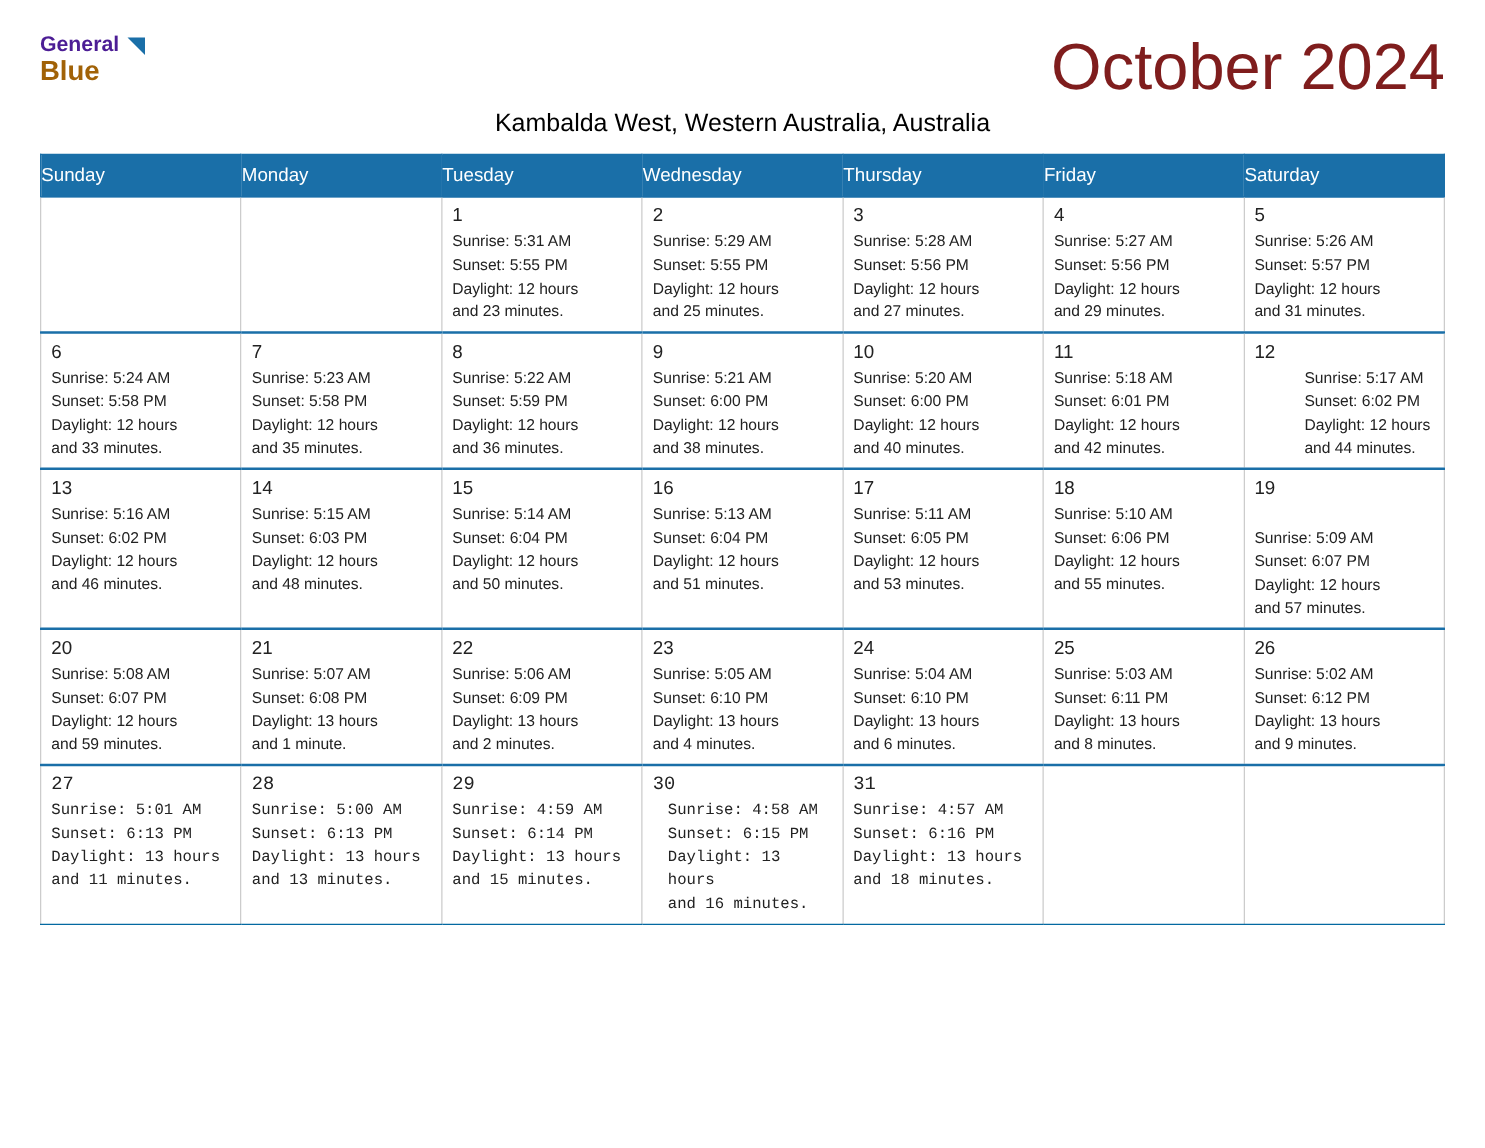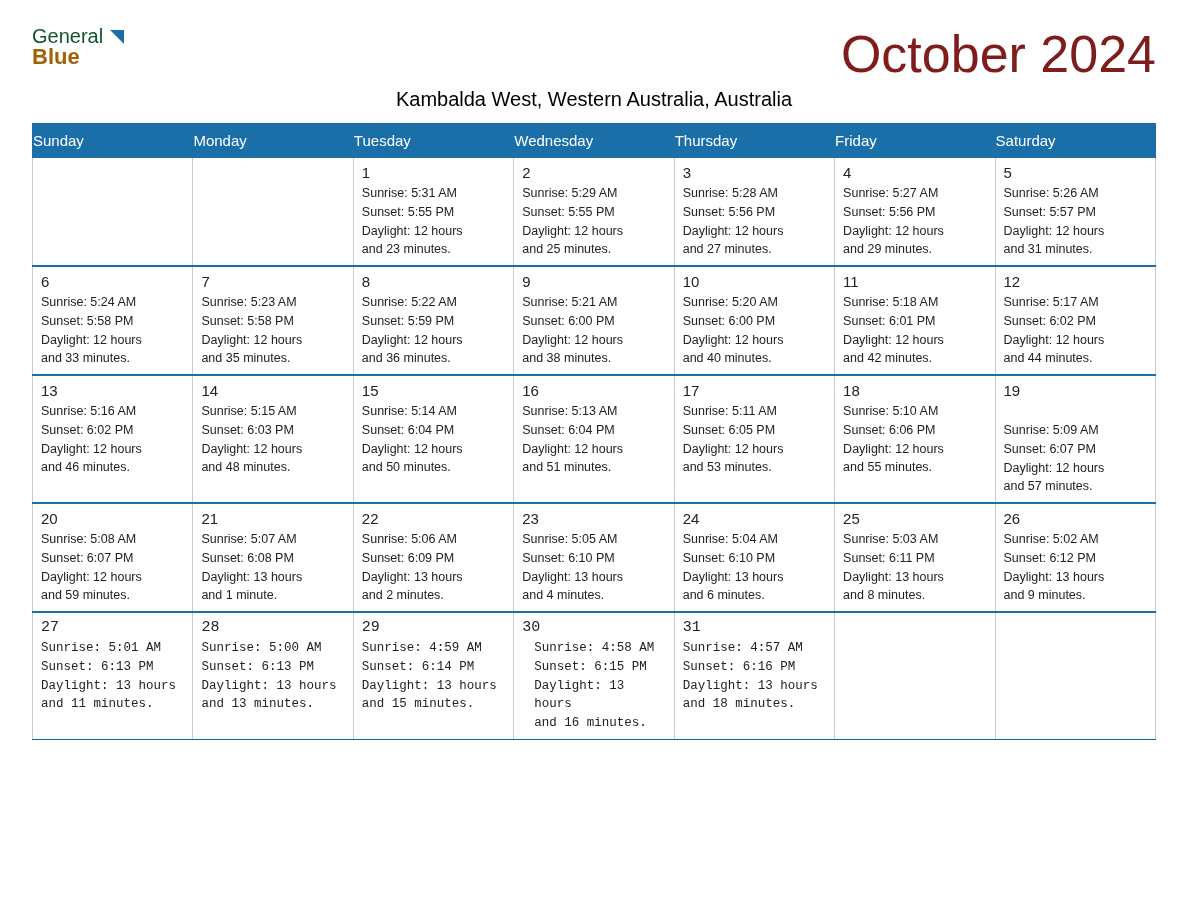--- a/index.html
+++ b/index.html
@@ -15,23 +15,23 @@
       justify-content: space-between;
       align-items: flex-start;
       margin-bottom: 4px;
     }
     .logo {
       display: flex;
       align-items: center;
       gap: 4px;
     }
     .logo-text-general {
-      font-size: 20px;
-      font-weight: normal;
-      color: #14532d;
+      font-size: 17px;
+      font-weight: bold;
+      color: #4c1d95;
     }
     .logo-text-blue {
       font-size: 22px;
       font-weight: bold;
       color: #a16207;
     }
     .logo-inner {
       display: flex;
       flex-direction: column;
       align-items: flex-start;
@@ -208,21 +208,21 @@
         </td>
         <td>
           <span class="day-number">11</span>
           <div class="day-detail" style="white-space: pre-line;">Sunrise: 5:18 AM
 Sunset: 6:01 PM
 Daylight: 12 hours
 and 42 minutes.</div>
         </td>
         <td>
           <span class="day-number">12</span>
-          <div class="day-detail" style="white-space: pre-line;">Sunrise: 5:17 AM
+          <div class="day-detail" style="white-space: pre-line; margin-left: 40px;">Sunrise: 5:17 AM
 Sunset: 6:02 PM
 Daylight: 12 hours
 and 44 minutes.</div>
         </td>
       </tr>
       <tr>
         <td>
           <span class="day-number">13</span>
           <div class="day-detail" style="white-space: pre-line;">Sunrise: 5:16 AM
 Sunset: 6:02 PM

